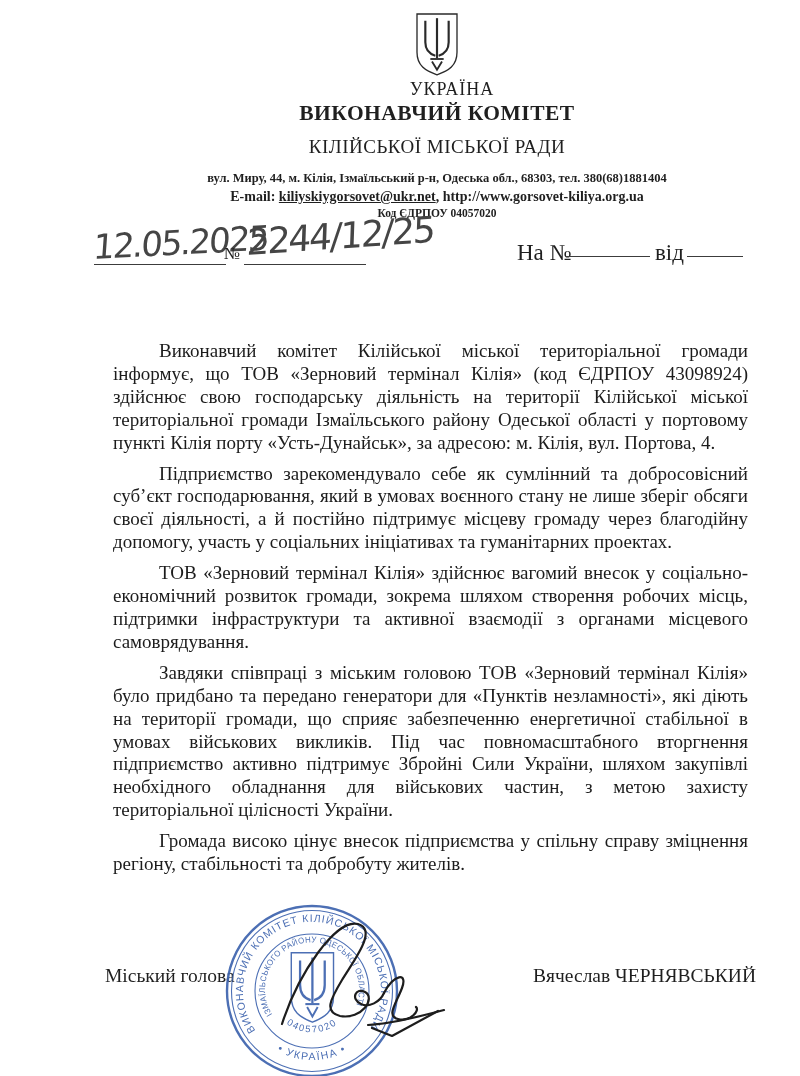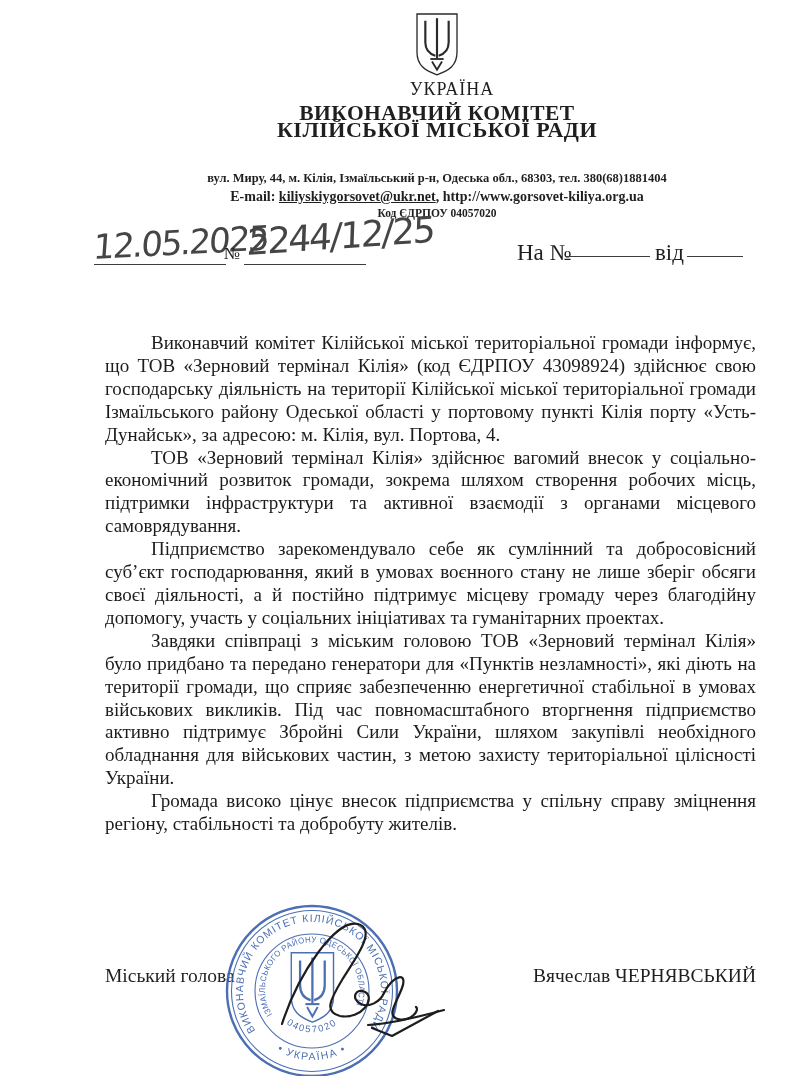--- a/index.html
+++ b/index.html
@@ -10,21 +10,21 @@
     background:#ffffff;
     overflow:hidden;
     font-family:"Liberation Serif","DejaVu Serif",serif;
     color:#1f1f1f;
   }
   
   .hdr{position:absolute;left:74px;top:0;width:726px;text-align:center;}
   .emblem{position:absolute;left:338px;top:8px;width:50px;height:72px;color:#2a2a2a;}
   .country{position:absolute;left:15px;top:79px;width:100%;font-weight:normal;font-size:18px;letter-spacing:1px;}
   .org1{position:absolute;left:0;top:101px;width:100%;font-weight:bold;font-size:21.5px;letter-spacing:.5px;}
-  .org2{position:absolute;left:0;top:117px;width:100%;font-weight:bold;font-size:22px;letter-spacing:.5px;}
+  .org2{position:absolute;left:0;top:136px;width:100%;font-weight:normal;font-size:19px;letter-spacing:.5px;}
   .addr{position:absolute;left:0;top:171px;width:100%;font-weight:bold;font-size:12.5px;}
   .emailline{position:absolute;left:0;top:189px;width:100%;font-weight:bold;font-size:14px;}
   .emailline .u{text-decoration:underline;}
   .code{position:absolute;left:0;top:207px;width:100%;font-weight:bold;font-size:11.5px;}
   
   .hand{
     position:absolute;
     font-family:"DejaVu Sans",sans-serif;
     color:#454545;
     letter-spacing:-2px;
@@ -38,21 +38,21 @@
   .ul-date{left:94px;top:250px;width:132px;}
   .ul-num{left:244px;top:250px;width:122px;}
   .num-sign{position:absolute;left:224px;top:244px;font-size:17px;}
   .onnum-label{position:absolute;left:517px;top:240px;font-size:23px;}
   .ul-on{left:566px;top:242px;width:84px;border-bottom:1.3px solid #3c3c3c;}
   .vid-label{position:absolute;left:655px;top:240px;font-size:23px;}
   .ul-vid{left:687px;top:242px;width:56px;border-bottom:1.3px solid #3c3c3c;}
   
   .body-text{position:absolute;left:105px;top:332px;width:651px;}
   .body-text p{
-    margin:0;
+    margin:8px;
     font-size:19px;
     line-height:22.9px;
     text-align:justify;
     text-indent:46px;
     color:#1c1c1c;
   }
   
   .sig-row{
     position:absolute;left:105px;top:965px;width:651px;
     display:flex;justify-content:space-between;
@@ -94,22 +94,22 @@
   <span class="hand date">12.05.2025</span>
   <span class="num-sign">№</span>
   <span class="hand number">2244/12/25</span>
   <span class="onnum-label">На №</span>
   <div class="uline ul-on"></div>
   <span class="vid-label">від</span>
   <div class="uline ul-vid"></div>
 
   <main class="body-text">
     <p>Виконавчий комітет Кілійської міської територіальної громади  інформує, що ТОВ «Зерновий термінал Кілія» (код ЄДРПОУ 43098924) здійснює свою господарську діяльність на території Кілійської міської територіальної громади Ізмаїльського району Одеської області у портовому пункті Кілія порту «Усть-Дунайськ», за адресою: м. Кілія, вул. Портова, 4.</p>
+    <p>Підприємство зарекомендувало себе як сумлінний та добросовісний суб’єкт господарювання, який в умовах воєнного стану не лише зберіг обсяги своєї діяльності, а й постійно підтримує місцеву громаду через благодійну допомогу, участь у соціальних ініціативах та гуманітарних проектах.</p>
     <p>ТОВ «Зерновий термінал Кілія» здійснює вагомий внесок у соціально-економічний розвиток громади, зокрема шляхом створення робочих місць, підтримки інфраструктури та активної взаємодії з органами місцевого самоврядування.</p>
-    <p>Підприємство зарекомендувало себе як сумлінний та добросовісний суб’єкт господарювання, який в умовах воєнного стану не лише зберіг обсяги своєї діяльності, а й постійно підтримує місцеву громаду через благодійну допомогу, участь у соціальних ініціативах та гуманітарних проектах.</p>
     <p>Завдяки співпраці з міським головою ТОВ «Зерновий термінал Кілія» було придбано та передано генератори для «Пунктів незламності», які діють на території громади, що сприяє забезпеченню енергетичної стабільної в умовах військових викликів. Під час повномасштабного вторгнення підприємство активно підтримує Збройні Сили України, шляхом закупівлі необхідного обладнання для військових частин, з метою захисту територіальної цілісності України.</p>
     <p>Громада високо цінує внесок підприємства у спільну справу зміцнення регіону, стабільності та добробуту жителів.</p>
   </main>
 
   <div class="sig-row">
     <span>Міський голова</span>
     <span>Вячеслав ЧЕРНЯВСЬКИЙ</span>
   </div>
 
   <svg class="stamp" viewBox="0 0 180 180" aria-hidden="true" style="color:#3d63ae;">

